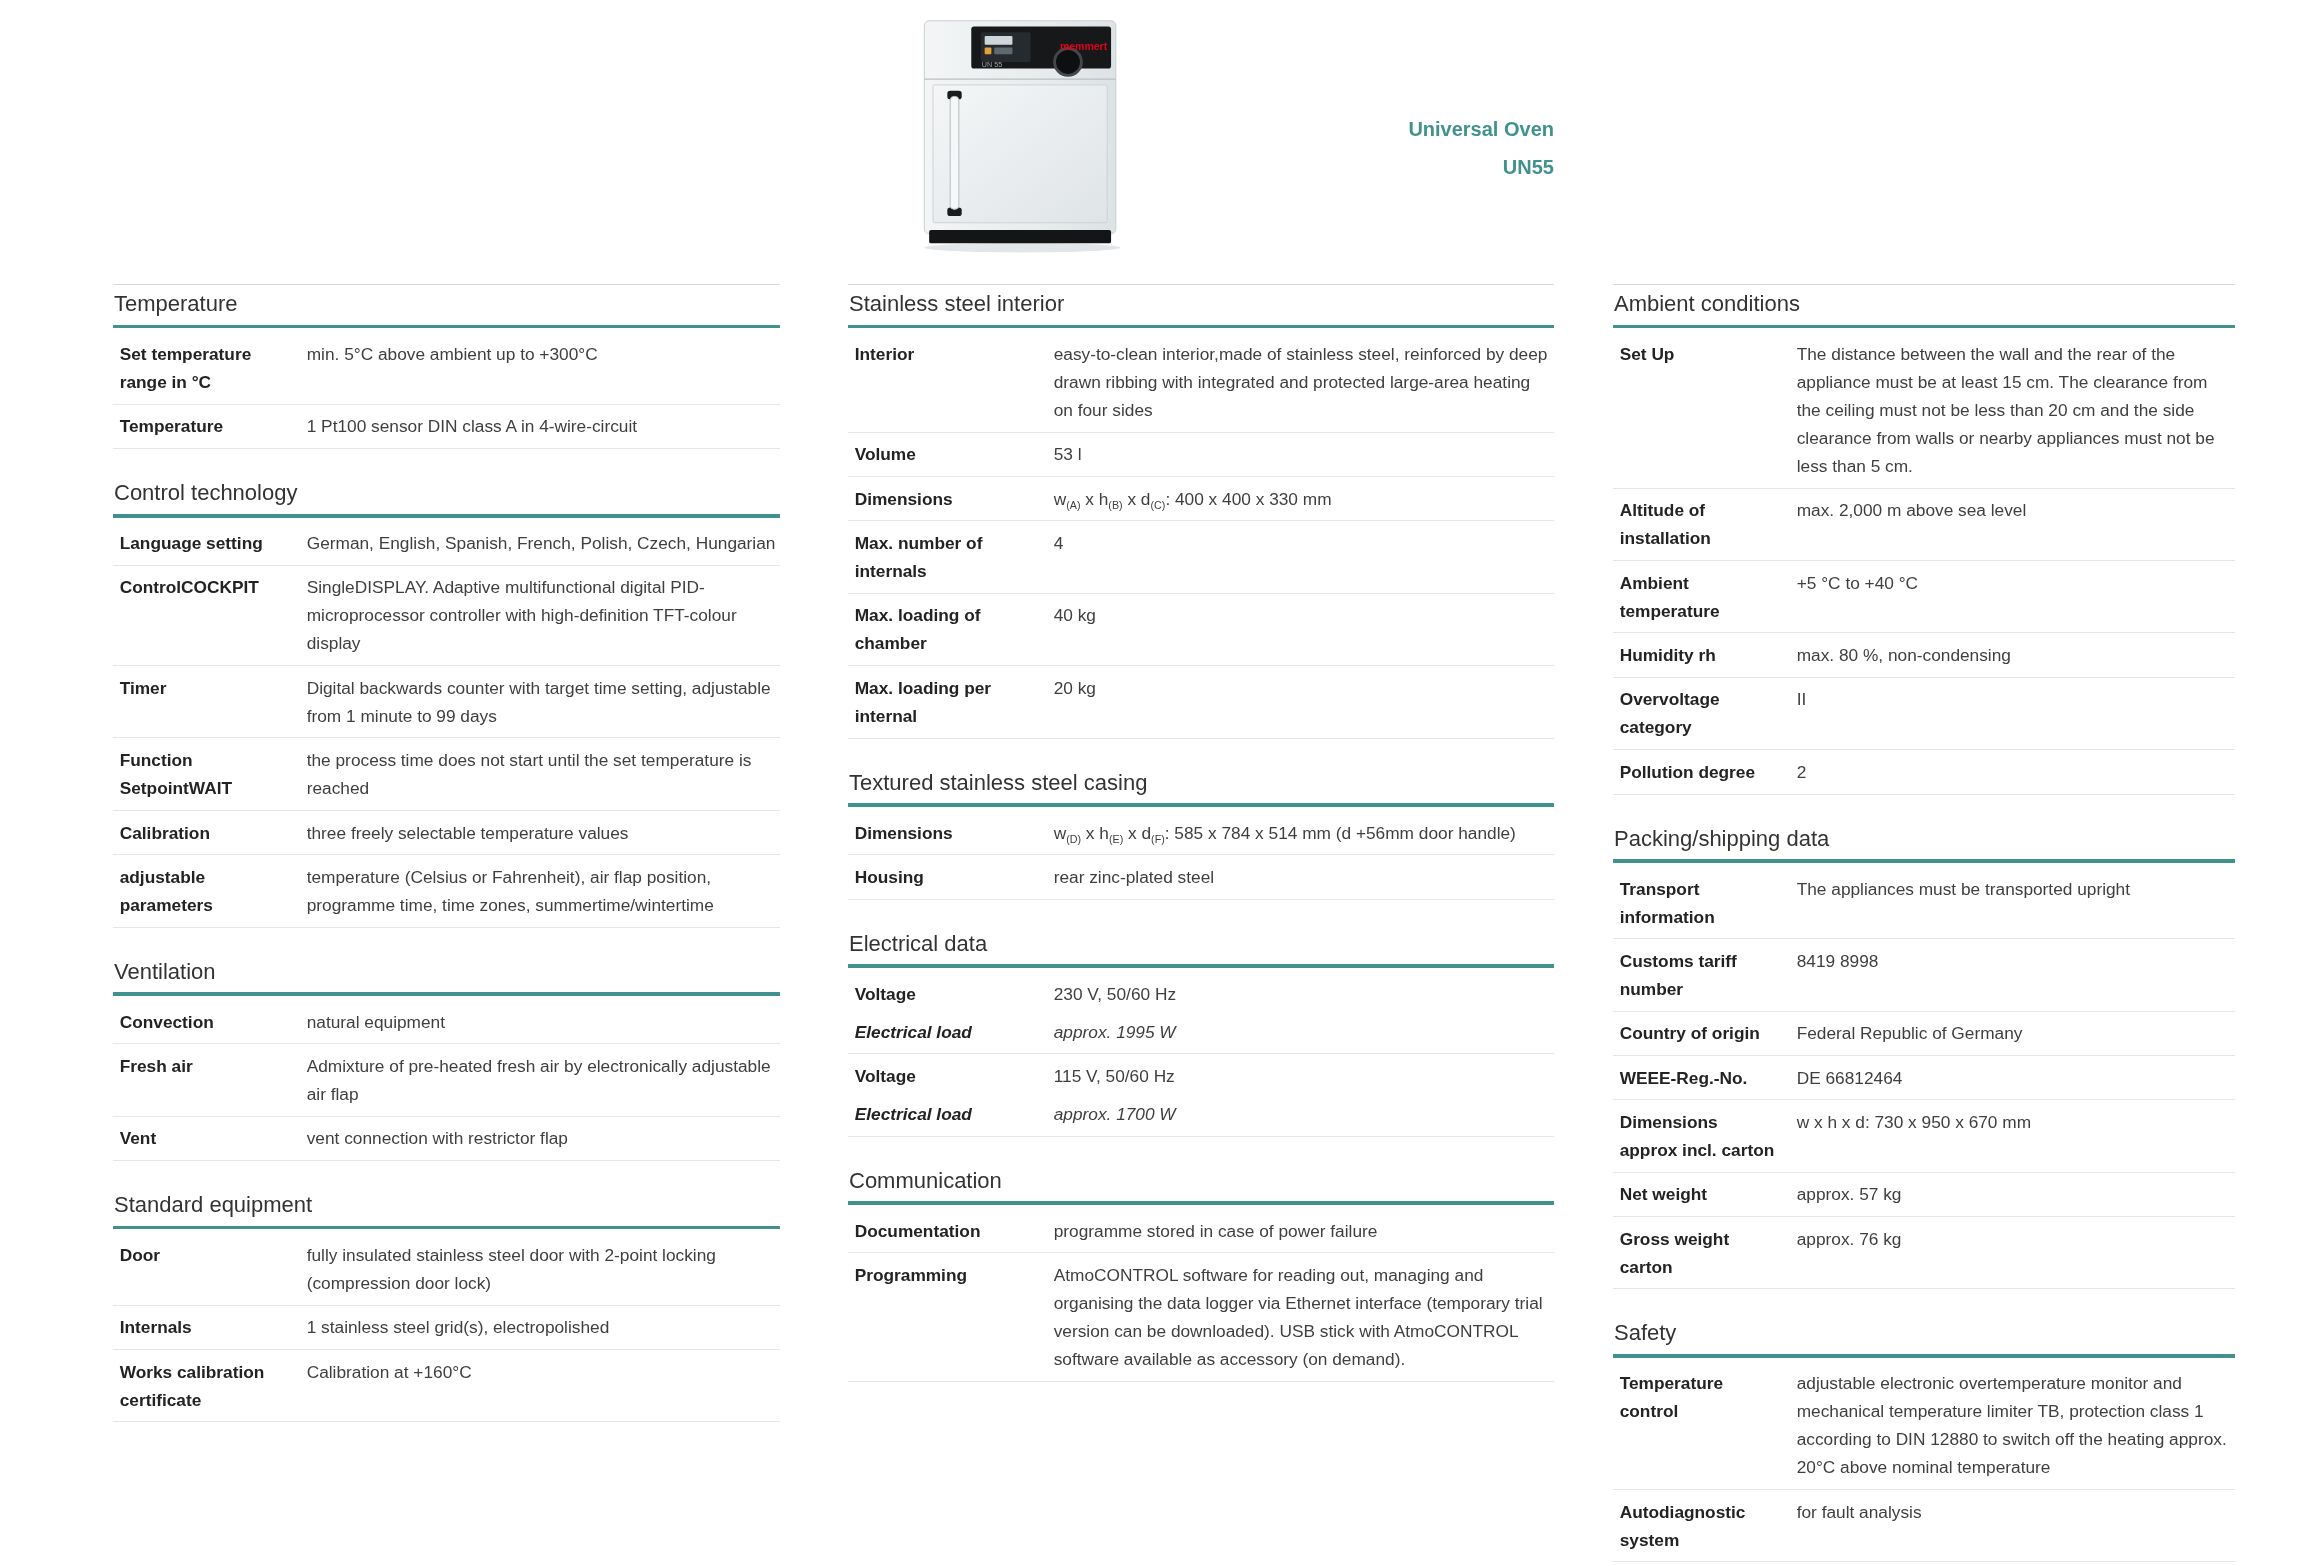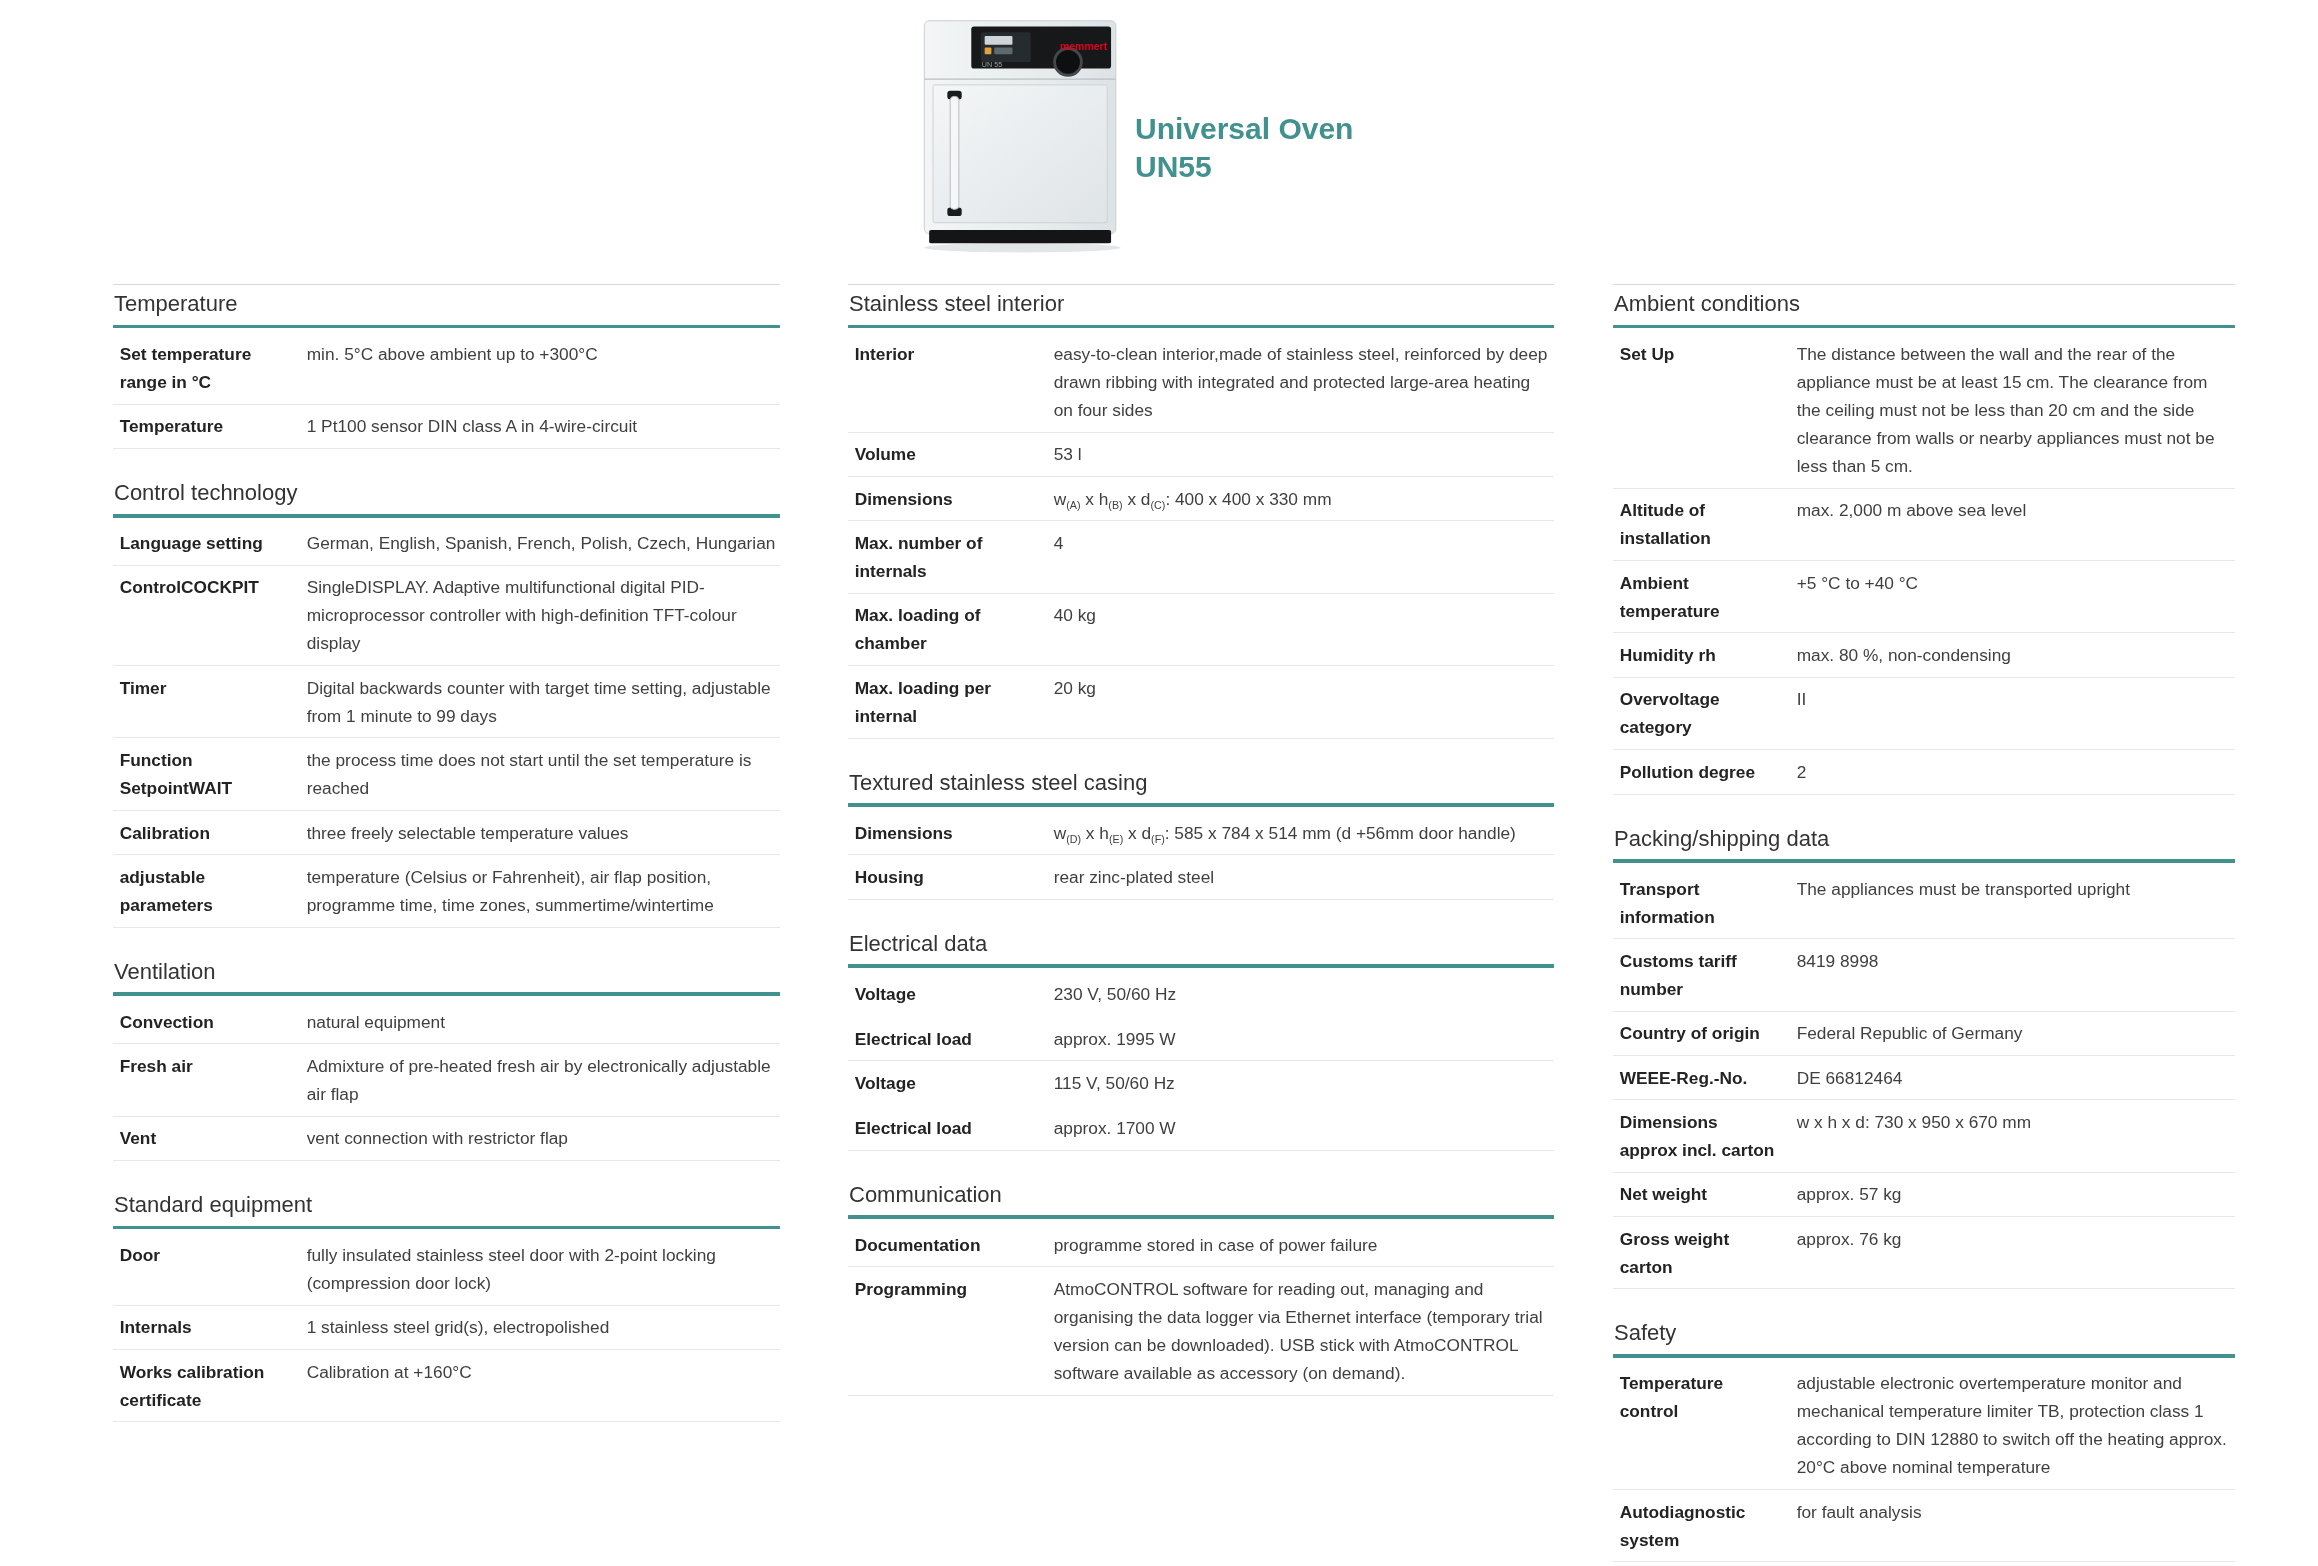--- a/index.html
+++ b/index.html
@@ -32,22 +32,22 @@
   }
   .product-photo{
     width:225px;
     height:242px;
     margin-left:62px;
     flex:none;
   }
   .product-title{
     flex:1;
     margin:98px 0 0 0;
-    text-align:left;
-    font-size:30px;
+    text-align:right;
+    font-size:20px;
     line-height:38px;
     font-weight:bold;
     color:var(--accent);
   }
   .product-title span{display:block;}
   
   .spec-column{
     position:absolute;
     top:284px;
     border-top:1.4px solid var(--hairline);
@@ -69,21 +69,21 @@
     background:var(--accent);
     border-radius:0.5px;
     margin-bottom:3.8px;
   }
   .spec-row{
     padding:7.7px 0 7.7px 6.7px;
     border-bottom:1.4px solid var(--divider);
   }
   .spec-section .spec-row:first-of-type{padding-top:12.5px;}
   .spec-pair{display:flex;align-items:flex-start;}
-  .spec-pair + .spec-pair{margin-top:17px;}
+  .spec-pair + .spec-pair{margin-top:10px;font-style:italic;}
   .spec-label{
     flex:none;
     width:168px;
     margin-right:19px;
     font-size:17.3px;
     line-height:28px;
     font-weight:700;
     color:var(--label);
   }
   .spec-column[data-col="1"] .spec-label{width:180px;}

